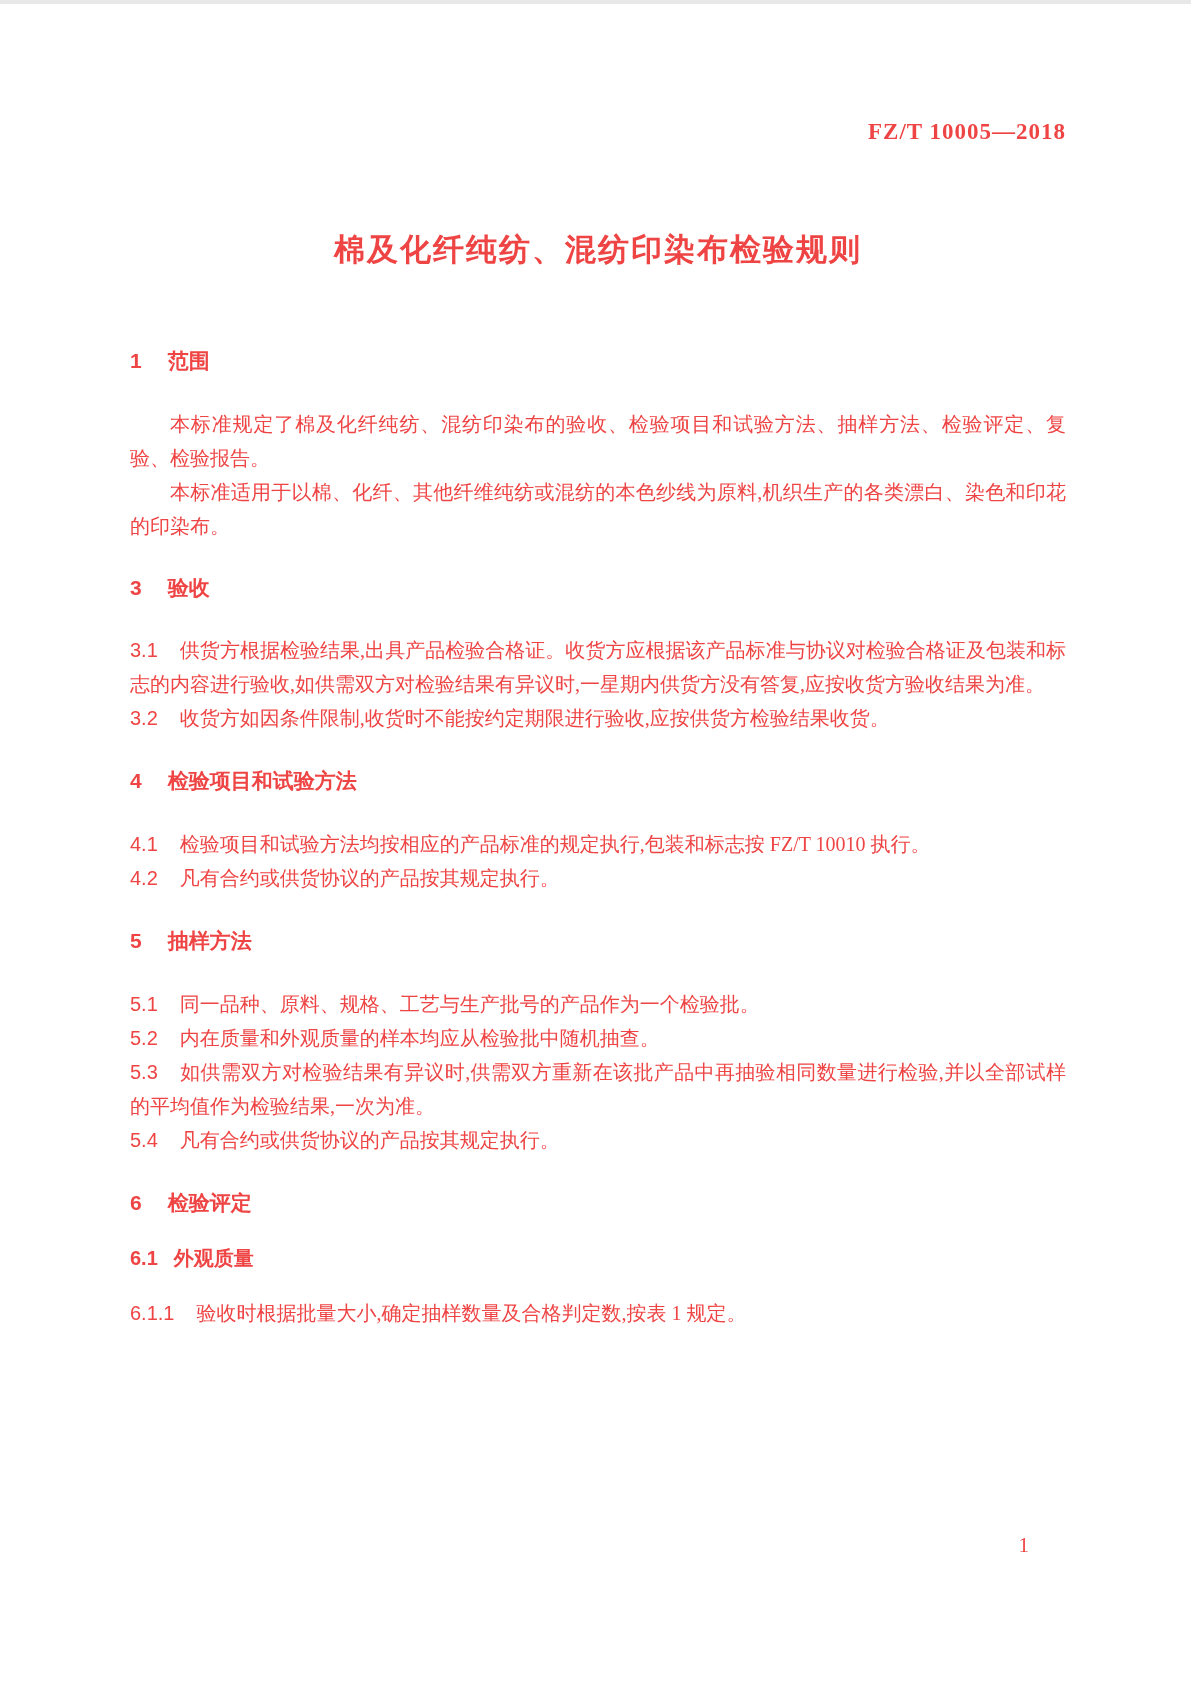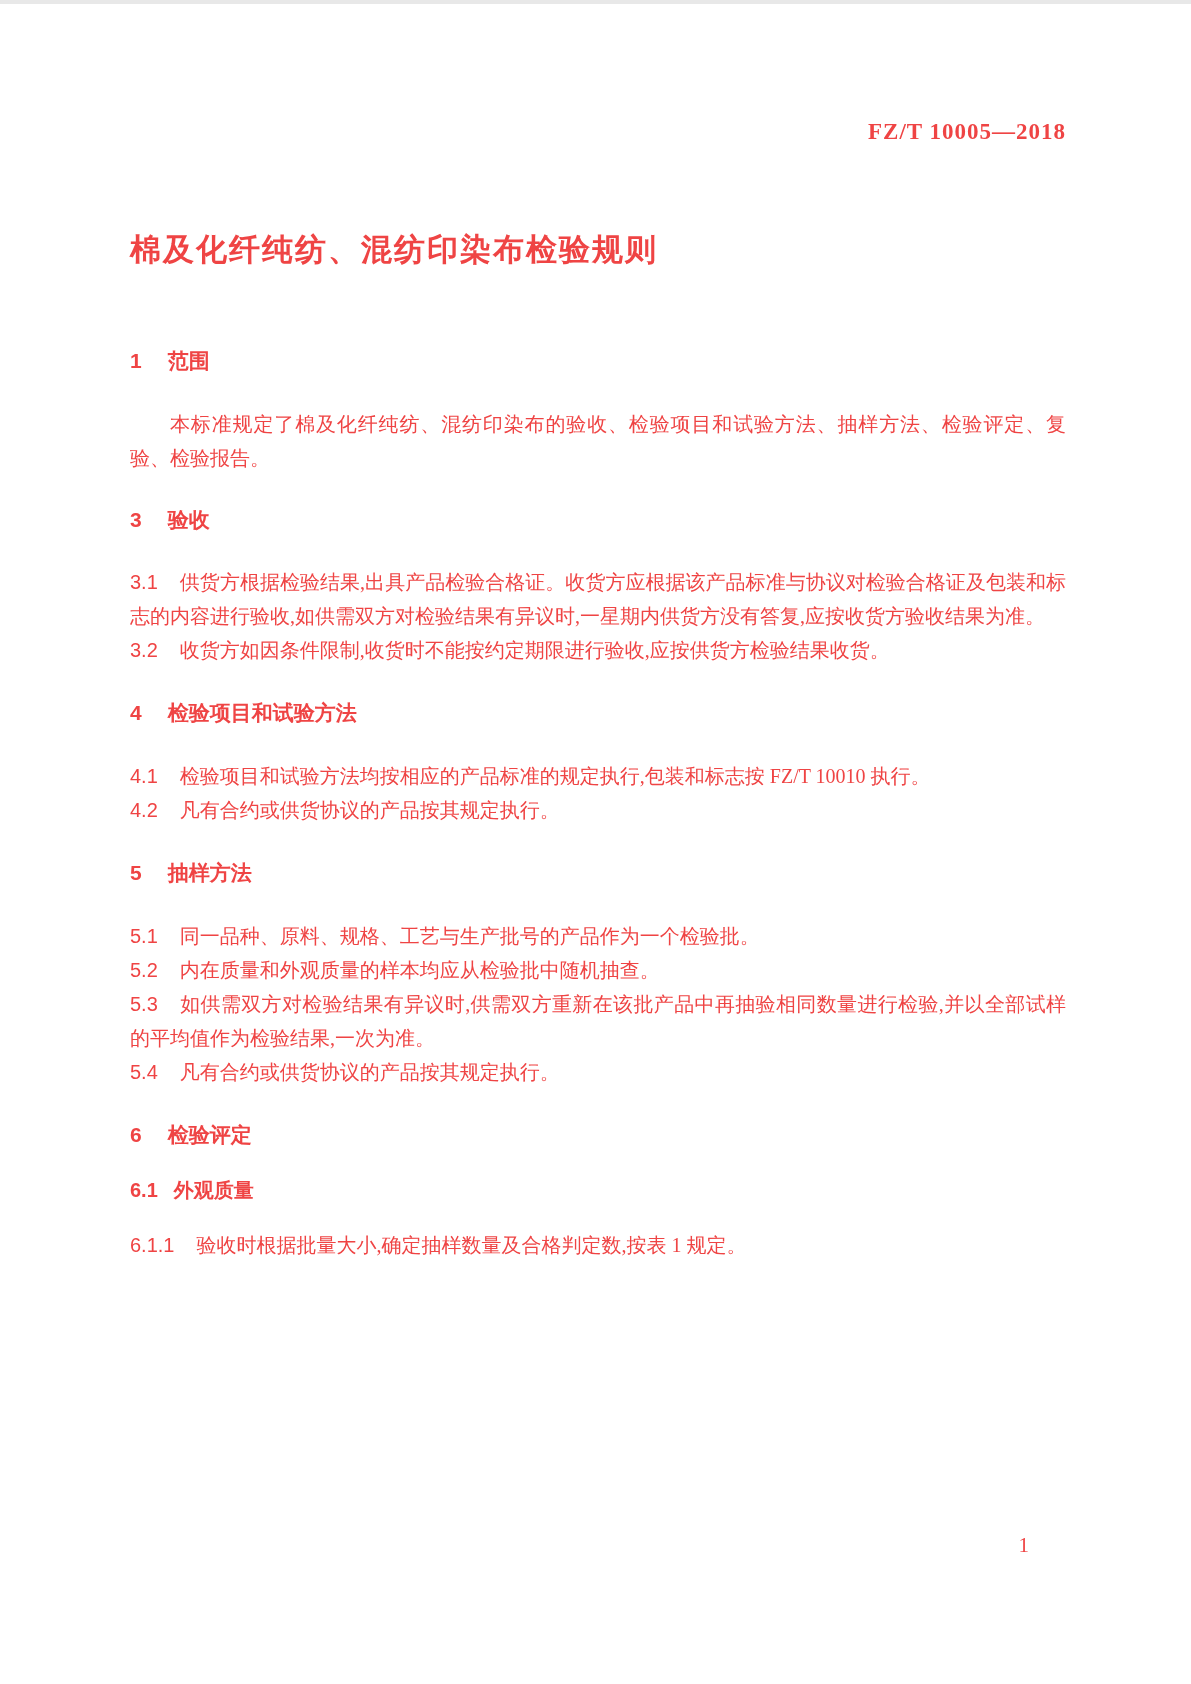--- a/index.html
+++ b/index.html
@@ -24,21 +24,21 @@
     line-height: 28px;
     text-align: right;
     font-family: "Liberation Serif", "DejaVu Serif", serif;
     font-weight: bold;
     font-size: 23px;
     letter-spacing: 1px;
   }
   .doc-title {
     margin: 82px 0 0 0;
     line-height: 44px;
-    text-align: left;
+    text-align: center;
     font-family: "Liberation Sans", "DejaVu Sans", sans-serif;
     font-weight: bold;
     font-size: 31px;
     letter-spacing: 2px;
   }
   .sec-heading {
     font-family: "Liberation Sans", "DejaVu Sans", sans-serif;
     font-weight: bold;
     font-size: 21px;
     line-height: 34px;
@@ -99,20 +99,21 @@
 
     <div class="doc-code">FZ/T 10005—2018</div>
 
     <h1 class="doc-title">棉及化纤纯纺、混纺印染布检验规则</h1>
 
     <div>
       <div class="sec-heading first">
         <span class="sec-num">1</span><span>范围</span>
       </div>
       <p class="body-para">本标准规定了棉及化纤纯纺、混纺印染布的验收、检验项目和试验方法、抽样方法、检验评定、复验、检验报告。</p>
+      <p class="body-para">本标准适用于以棉、化纤、其他纤维纯纺或混纺的本色纱线为原料,机织生产的各类漂白、染色和印花的印染布。</p>
     </div>
 
 
     <div>
       <div class="sec-heading h3">
         <span class="sec-num">3</span><span>验收</span>
       </div>
       <p class="clause">
         <span class="clause-num">3.1</span><span>供货方根据检验结果,出具产品检验合格证。收货方应根据该产品标准与协议对检验合格证及包装和标志的内容进行验收,如供需双方对检验结果有异议时,一星期内供货方没有答复,应按收货方验收结果为准。</span>
       </p>

